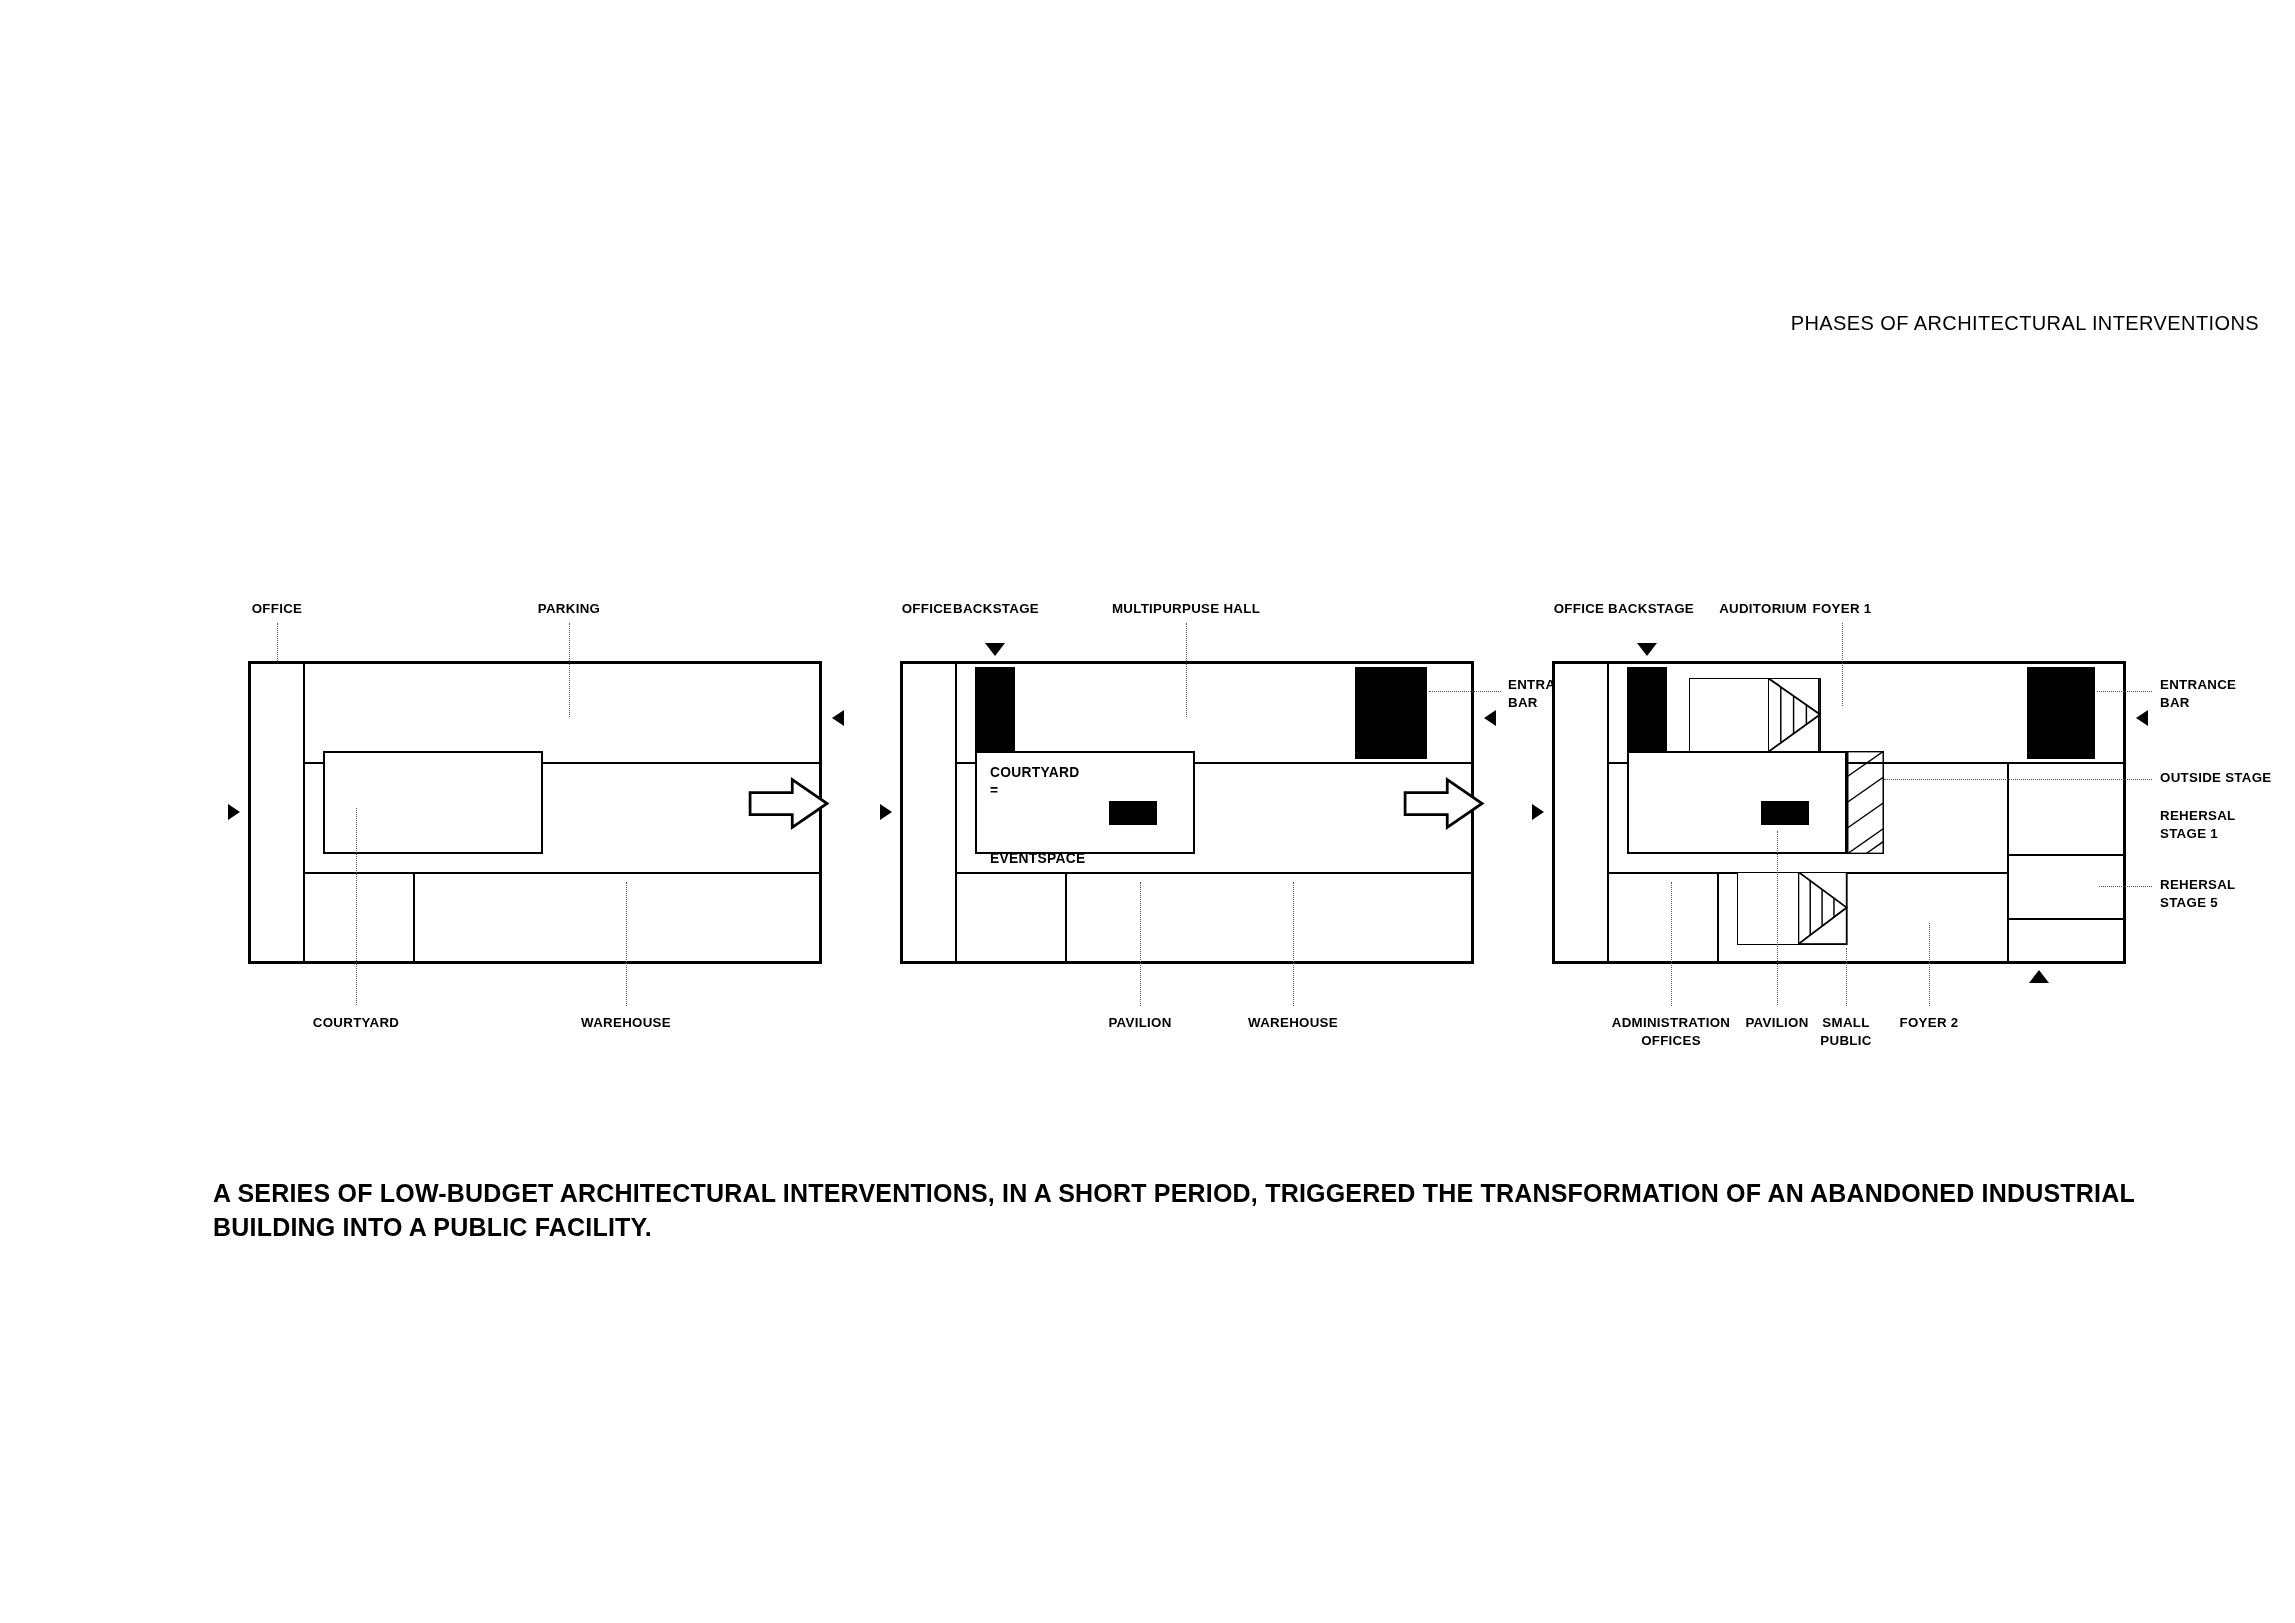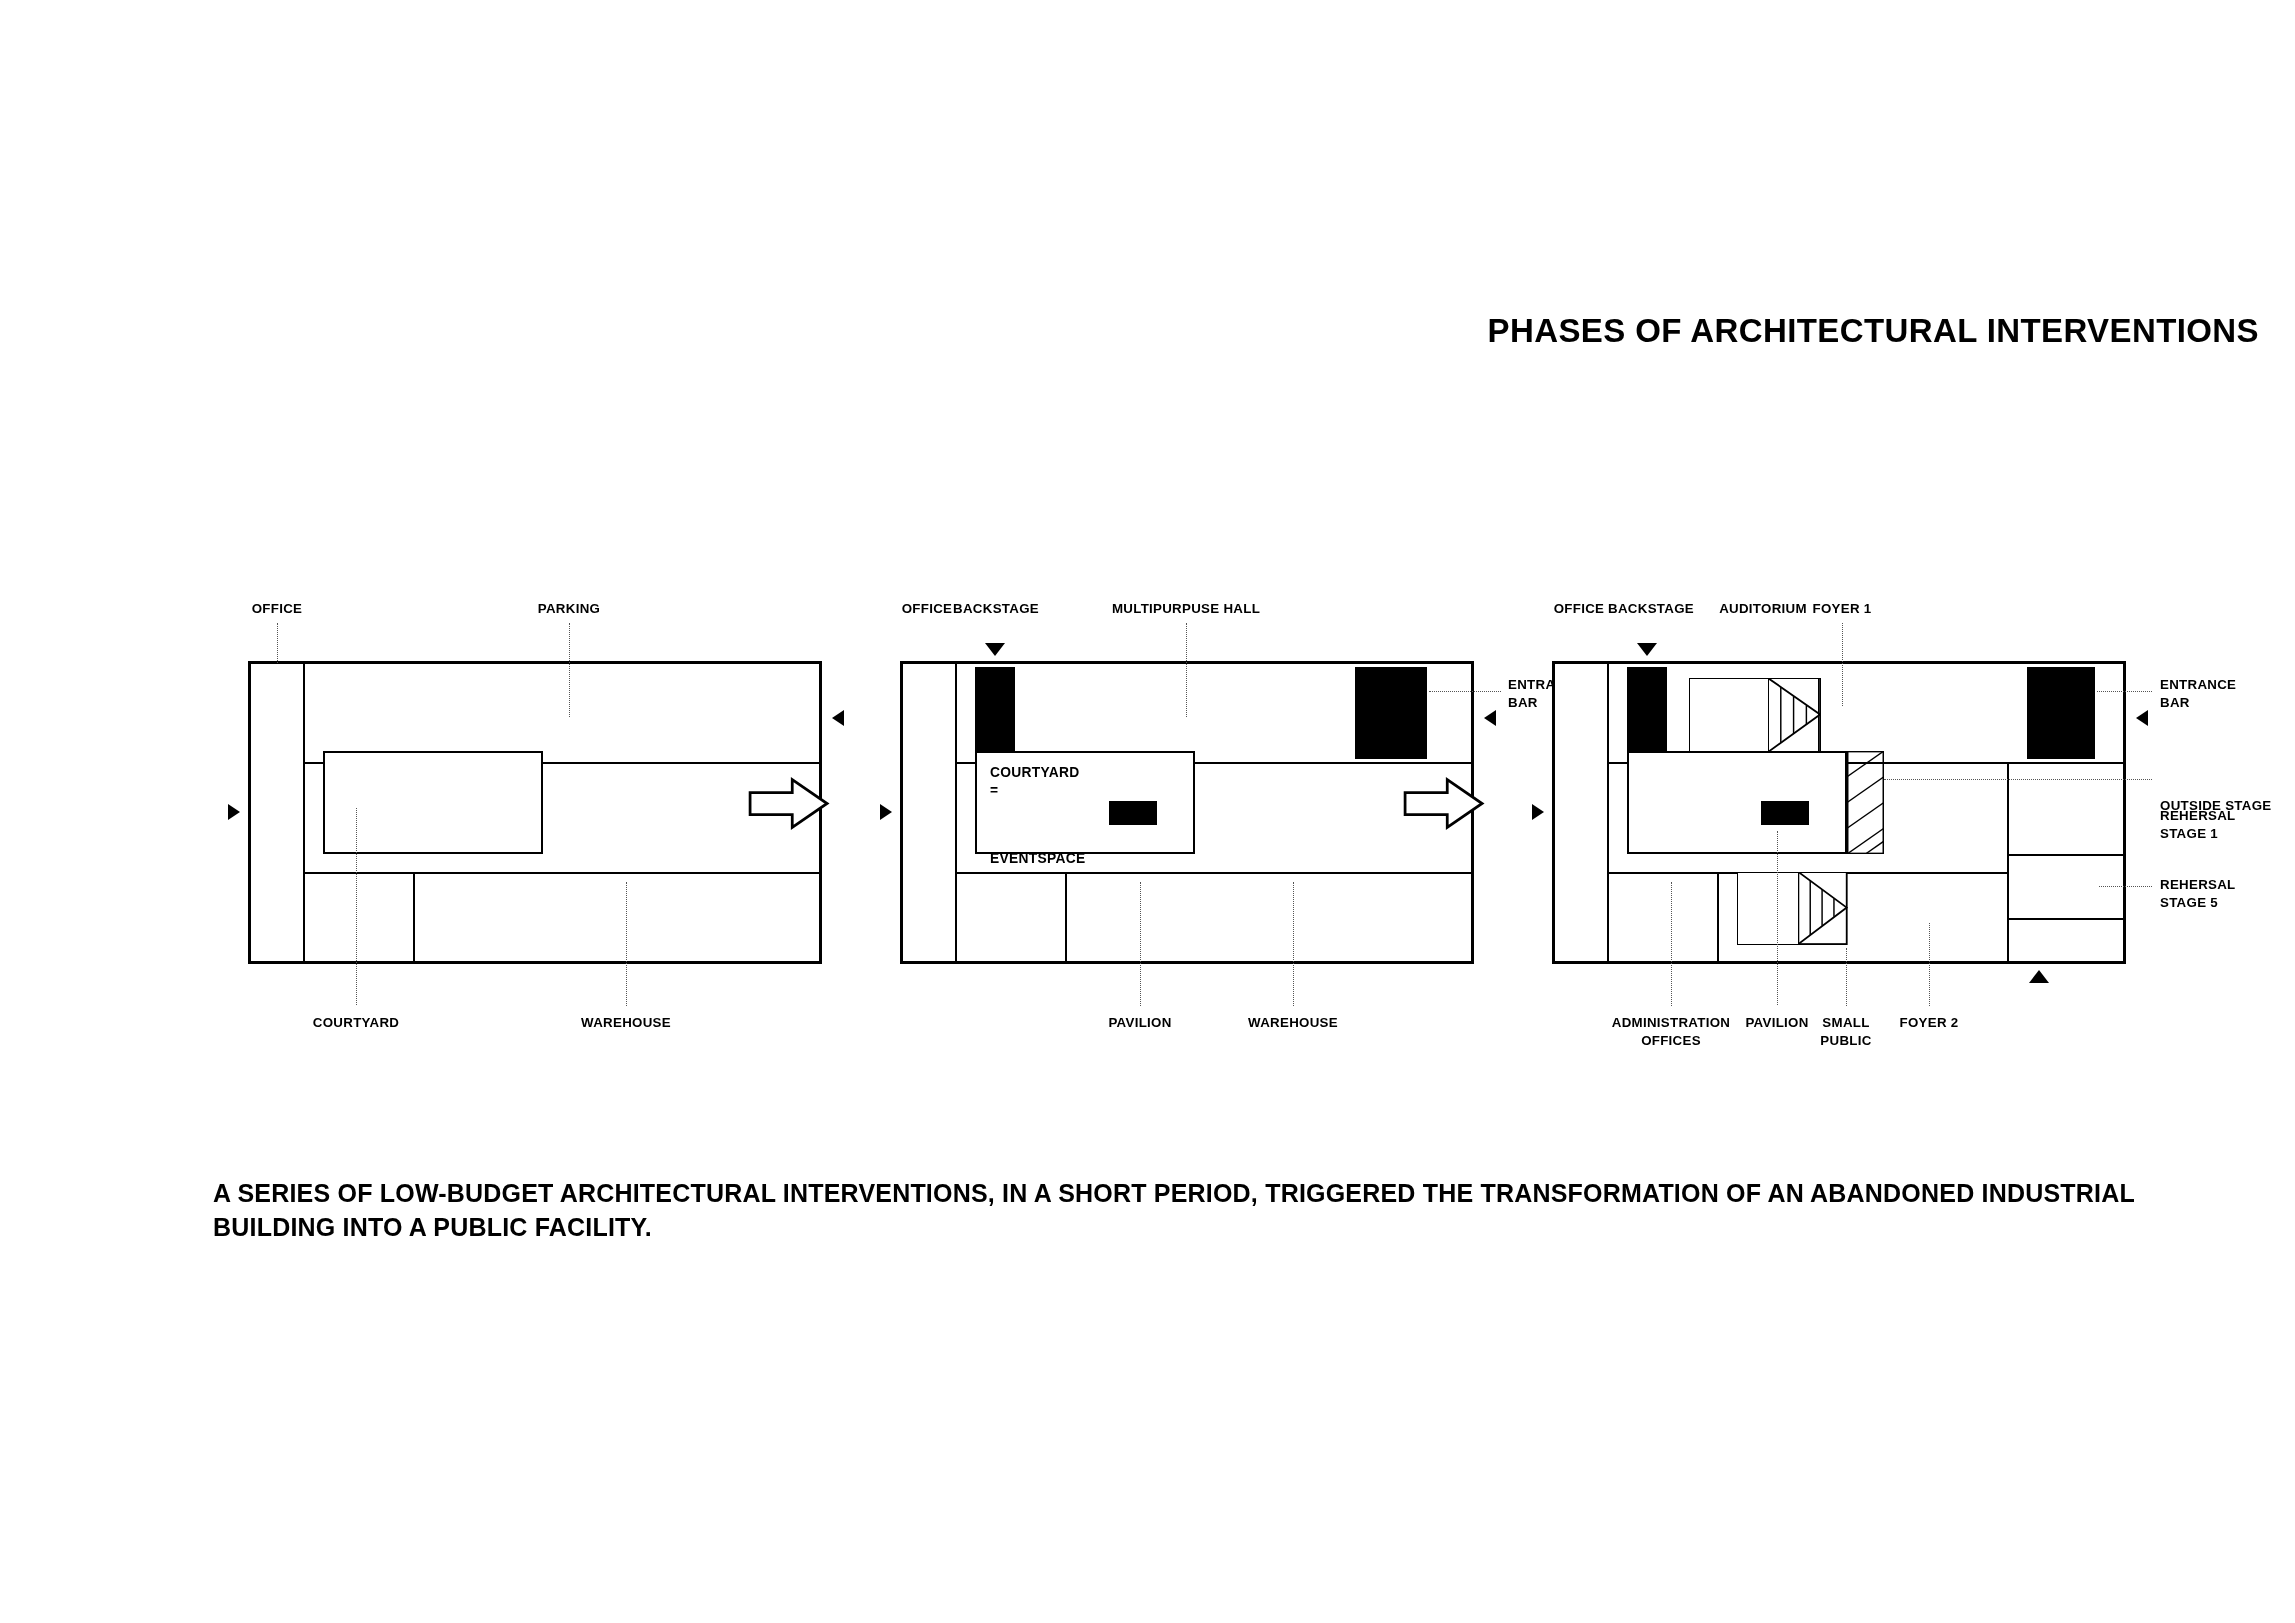--- a/index.html
+++ b/index.html
@@ -14,22 +14,22 @@
     font-family: "Liberation Sans", sans-serif;
     color: #000000;
     overflow: hidden;
   }
 
   
   #main-title {
     position: absolute;
     right: 37px;
     top: 312px;
-    font-size: 33px;
-    font-weight: bold;
+    font-size: 20px;
+    font-weight: normal;
     letter-spacing: 0.4px;
     white-space: nowrap;
   }
 
   
   .phase {
     position: absolute;
     top: 0;
     width: 606px;
     height: 1102px;
@@ -295,21 +295,21 @@
   <div class="lbl center" style="left:237px; top:601px;">BACKSTAGE</div>
   <div class="lbl center" style="left:349px; top:601px;">AUDITORIUM</div>
   <div class="leader-v" style="left:428px; top:623px; height:83px;"></div>
   <div class="lbl center" style="left:428px; top:601px;">FOYER 1</div>
 
   <div class="leader-h" style="left:683px; top:691px; width:55px;"></div>
   <div class="lbl" style="left:746px; top:677px;">ENTRANCE</div>
   <div class="lbl" style="left:746px; top:695px;">BAR</div>
 
   <div class="leader-h" style="left:470px; top:779px; width:268px;"></div>
-  <div class="lbl" style="left:746px; top:770px;margin-top:28px;">OUTSIDE STAGE</div>
+  <div class="lbl" style="left:746px; top:770px;">OUTSIDE STAGE</div>
 
   <div class="lbl" style="left:746px; top:808px;">REHERSAL</div>
   <div class="lbl" style="left:746px; top:826px;">STAGE 1</div>
 
   <div class="leader-h" style="left:685px; top:886px; width:53px;"></div>
   <div class="lbl" style="left:746px; top:877px;">REHERSAL</div>
   <div class="lbl" style="left:746px; top:895px;">STAGE 5</div>
 
   <div class="leader-v" style="left:257px; top:882px; height:124px;"></div>
   <div class="lbl center" style="left:257px; top:1015px;">ADMINISTRATION</div>

